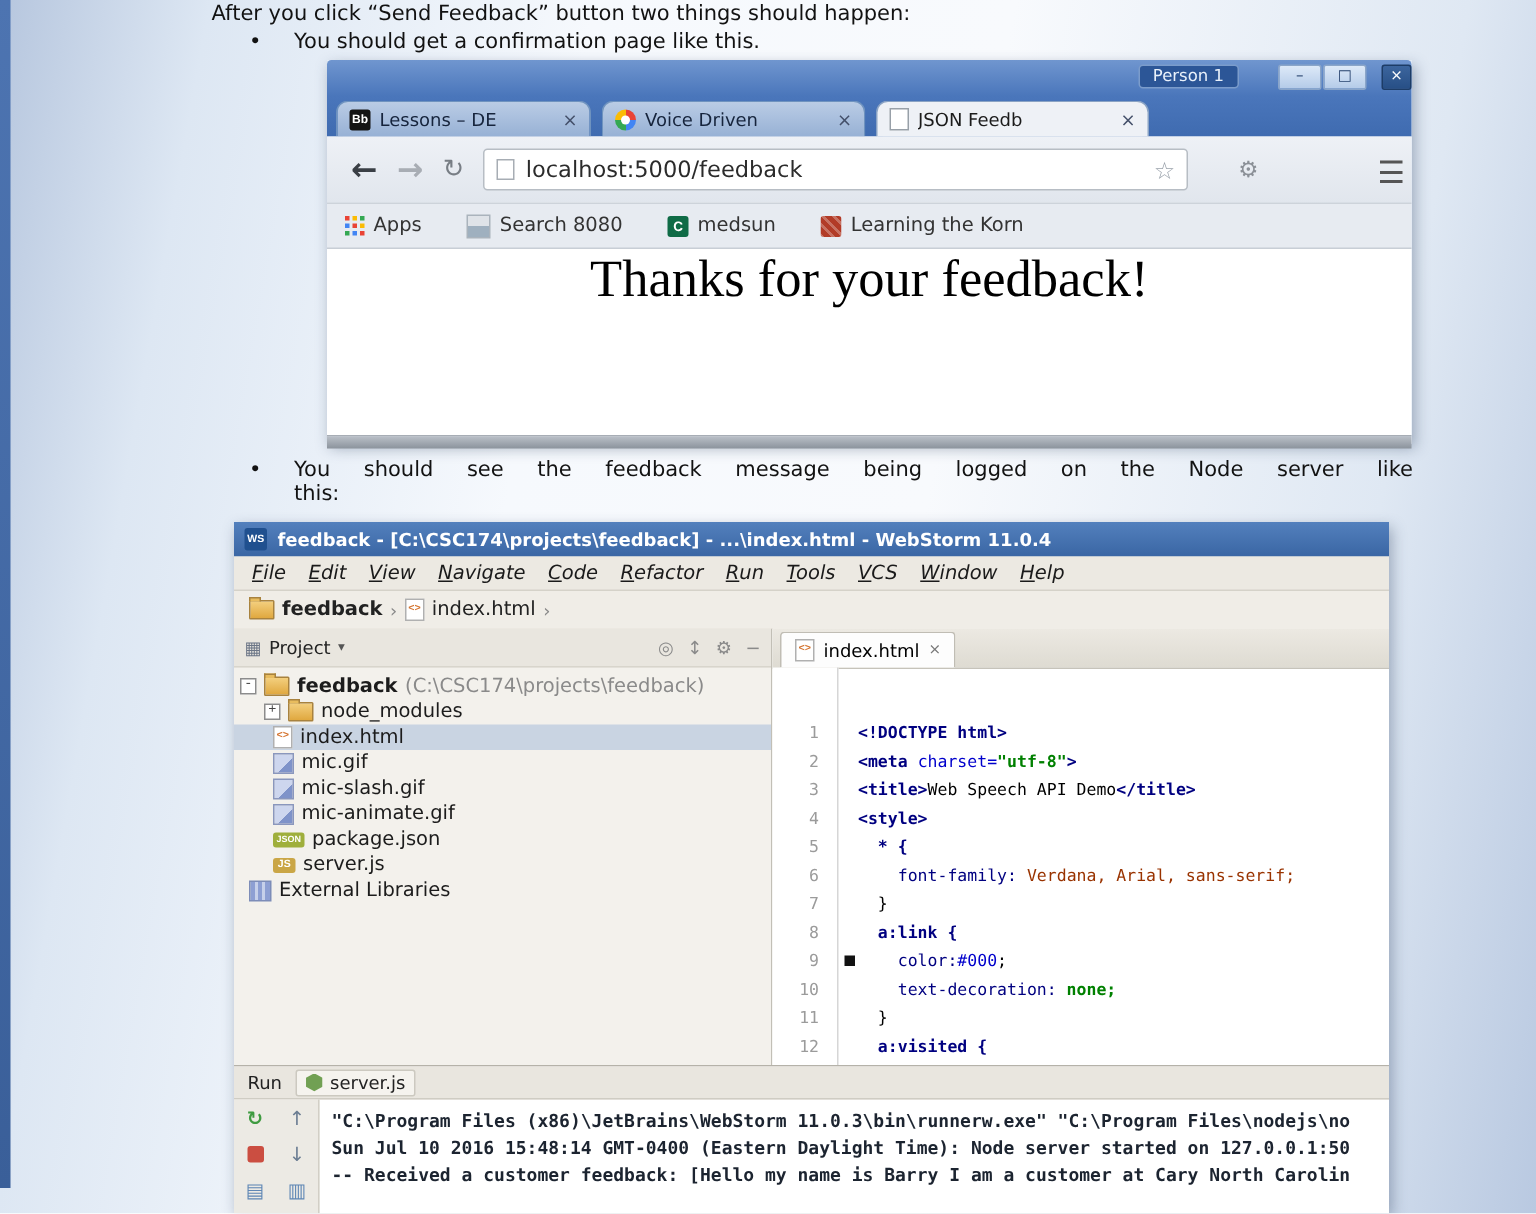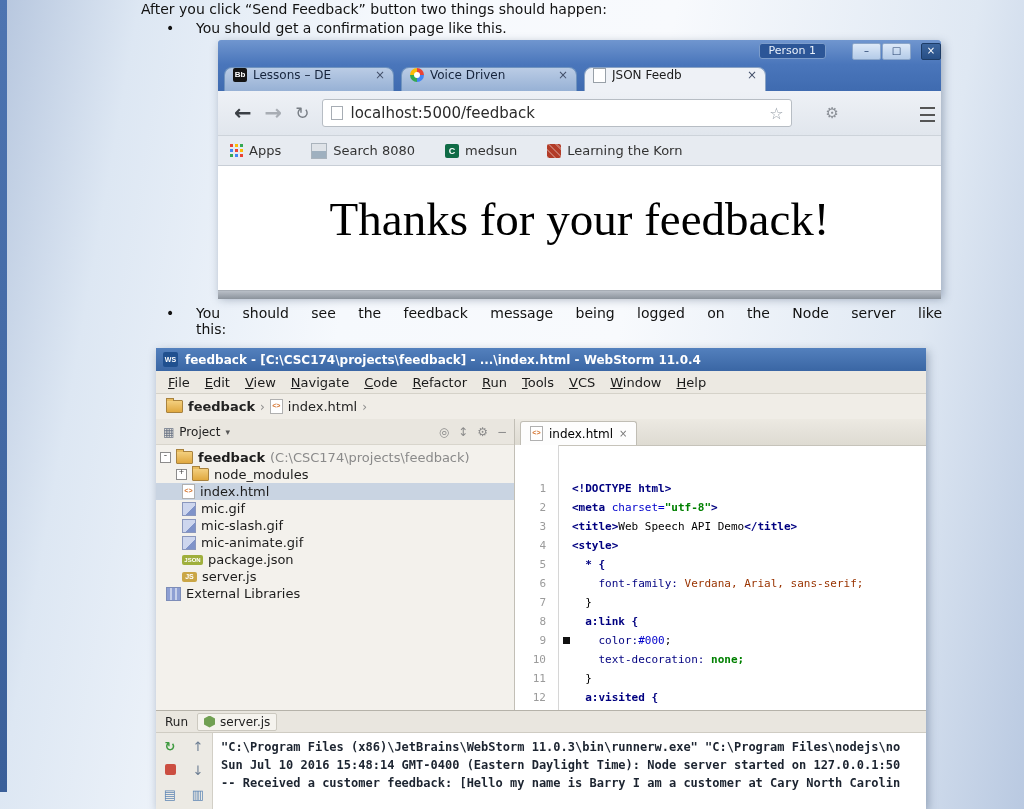--- a/index.html
+++ b/index.html
@@ -24,21 +24,21 @@
   .person{position:absolute;right:115px;top:3px;height:14px;line-height:14px;padding:0 9px;
     background:#2c5697;border:1px solid #7b9ccb;border-radius:3px;color:#e9f1fb;font-size:11px;}
   .winbtn{position:absolute;top:3px;width:27px;height:15px;text-align:center;line-height:13px;
     font-size:10px;color:#27436e;background:linear-gradient(#dde9f8,#b4cbe8);
     border:1px solid #8aa5c9;border-radius:2px;}
   .winbtn.min{left:634px;} .winbtn.max{left:664px;}
   .winbtn.close{left:703px;width:18px;background:linear-gradient(#3c659d,#274f86);
     border-color:#1d3c66;color:#fff;}
   .b-tabstrip{height:27px;background:linear-gradient(#4a76bb,#3f6bb0);display:flex;
     align-items:flex-end;padding-left:6px;gap:7px;}
-  .btab{height:23px;border-radius:8px 8px 0 0;display:flex;align-items:flex-start;gap:6px;
+  .btab{height:23px;border-radius:8px 8px 0 0;display:flex;align-items:center;gap:6px;
     padding:0 8px;font-size:12px;overflow:hidden;
     background:linear-gradient(#bacce5,#97b1d5);border:1px solid #6f93bf;border-bottom:none;color:#16243c;}
   .btab:nth-child(1){width:152px;} .btab:nth-child(2){width:158px;} .btab:nth-child(3){width:164px;}
   .btab.active{background:#eef1f6;border-color:#8aa3c4;color:#1b1b1b;}
   .tlab{white-space:nowrap;overflow:hidden;flex:1;}
   .tx{color:#44506a;font-size:12px;flex:none;}
   .blackboard-icon{flex:none;width:14px;height:14px;background:#141414;color:#fff;
     font:bold 8px/14px "Liberation Sans",sans-serif;text-align:center;border-radius:2px;}
   .pinwheel-icon{flex:none;width:14px;height:14px;border-radius:50%;position:relative;
     background:conic-gradient(#e94335 0 90deg,#4285f4 90deg 180deg,#34a853 180deg 270deg,#fbbc05 270deg 360deg);}
@@ -68,32 +68,32 @@
     background-image:linear-gradient(#e94335,#e94335),linear-gradient(#fbbc05,#fbbc05),linear-gradient(#34a853,#34a853),
       linear-gradient(#4285f4,#4285f4),linear-gradient(#e94335,#e94335),linear-gradient(#fbbc05,#fbbc05),
       linear-gradient(#34a853,#34a853),linear-gradient(#4285f4,#4285f4),linear-gradient(#e94335,#e94335);
     background-position:0 0,5px 0,10px 0,0 5px,5px 5px,10px 5px,0 10px,5px 10px,10px 10px;}
   .image-favicon-icon{width:14px;height:14px;background:linear-gradient(180deg,#dfe3e8 50%,#9fb0bf 50%);border:1px solid #aab3bc;}
   .c-favicon-icon{width:14px;height:14px;background:#0f6b46;color:#fff;border-radius:2px;
     font:bold 9px/14px "Liberation Sans",sans-serif;text-align:center;}
   .red-favicon-icon{width:14px;height:14px;border-radius:2px;background:#b23b27;
     background-image:repeating-linear-gradient(45deg,rgba(255,255,255,.28) 0 2px,transparent 2px 5px);}
   .b-page{height:124px;background:#fff;}
-  .heading{padding-top:26px;text-align:center;font-family:"Liberation Serif",serif;font-size:47px;color:#000;}
+  .heading{text-align:center;font-family:"Liberation Serif",serif;font-size:35px;color:#000;}
   .b-bottom{height:8px;background:linear-gradient(#b9bfc7,#8b939c);border-top:1px solid #a7adb5;}
   
   .ide{position:absolute;left:156px;top:348px;width:770px;height:461px;overflow:hidden;
     background:#f0eee9;box-shadow:2px 3px 9px rgba(50,70,100,.4);font-size:13px;}
   .ws-titlebar{height:23px;background:linear-gradient(#5380bd,#3a66a4);display:flex;
     align-items:center;gap:7px;padding:0 7px;}
   .ws-logo{flex:none;width:15px;height:15px;background:#20508f;color:#fff;border-radius:2px;
     font:bold 7px/15px "Liberation Sans",sans-serif;text-align:center;}
   .ws-title{color:#fff;font-size:12px;font-weight:bold;white-space:nowrap;overflow:hidden;}
   .ws-menubar{height:22px;background:#ece9e2;border-bottom:1px solid #d5d2c9;display:flex;
-    align-items:center;gap:15px;padding-left:12px;font-size:13px;color:#1a1a1a;}
+    align-items:center;gap:15px;padding-left:12px;font-size:13px;color:#1a1a1a;font-style:italic;}
   .ws-menubar span{display:inline-block;}
   .ws-menubar span::first-letter{text-decoration:underline;}
   .ws-crumbs{height:25px;background:#f0ede7;border-bottom:1px solid #d8d5cc;display:flex;
     align-items:center;gap:5px;padding-left:10px;font-size:13px;color:#222;}
   .sep{color:#8a8a8a;font-size:12px;}
   .bold{font-weight:bold;}
   .ws-main{position:absolute;top:71px;left:0;right:0;height:291px;overflow:hidden;background:#f3f1ec;}
   .proj{position:absolute;left:0;top:0;width:358px;height:100%;border-right:1px solid #c2bfb6;}
   .proj-head{height:25px;background:#e9e6df;border-bottom:1px solid #d8d5cc;display:flex;
     align-items:center;gap:5px;padding:0 7px;font-size:12px;color:#222;}

